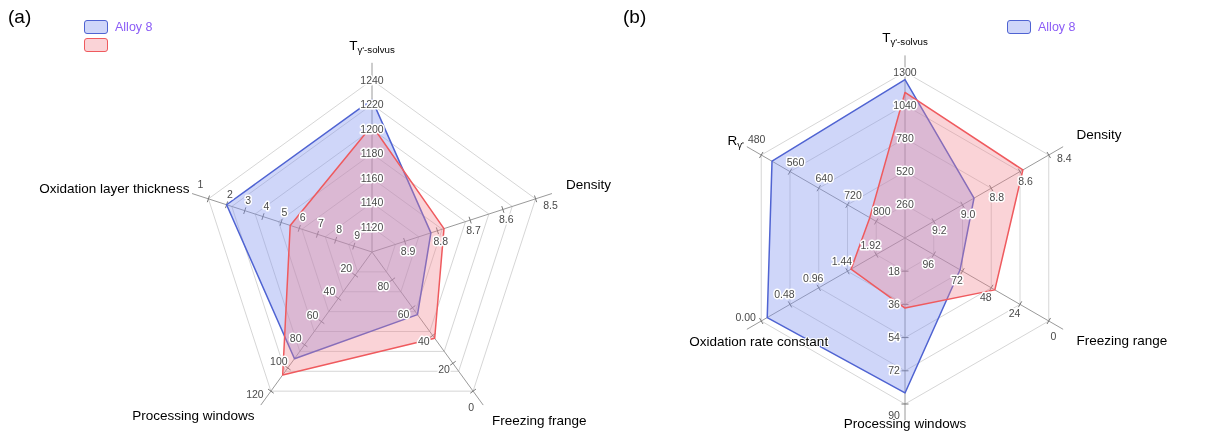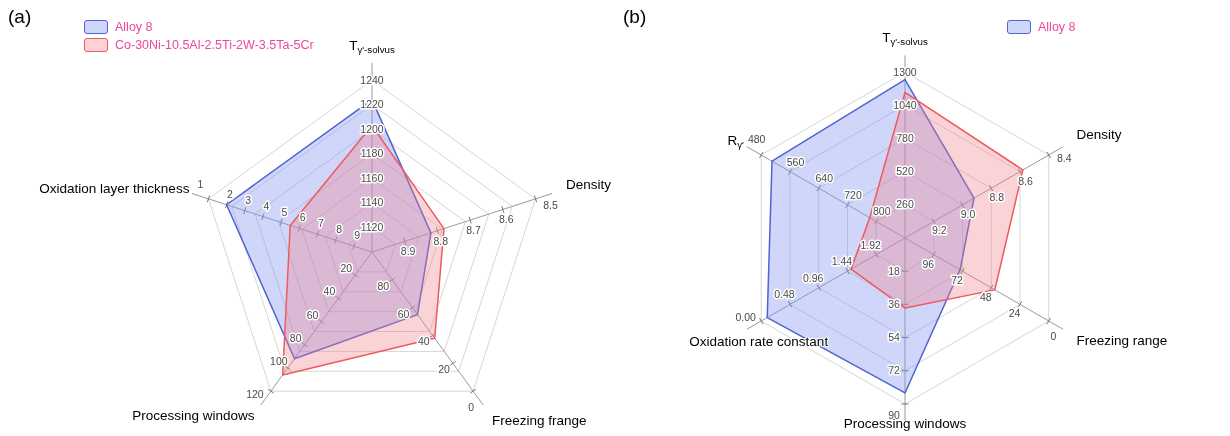--- a/index.html
+++ b/index.html
@@ -6,39 +6,38 @@
   html,body{background:#fff}
   body{width:1230px;height:436px;font-family:"Liberation Sans",sans-serif;overflow:hidden;position:relative}
   .page{display:flex;width:1230px;height:436px}
   .panel{position:relative;width:615px;height:436px}
   .panel-label{position:absolute;top:6px;left:8px;font-size:19px;color:#000;z-index:3}
   .legend{position:absolute;display:flex;flex-direction:column;gap:4px;z-index:2}
   .panel-a .legend{left:84px;top:20px}
   .panel-b .legend{left:392px;top:20px}
   .legend-item{display:flex;align-items:center;gap:7px}
   .swatch{width:24px;height:14px;border-radius:3px;border:1.6px solid #000;flex:0 0 auto}
-  .legend-label{font-size:12.5px;color:#ec4899;white-space:nowrap}
+  .legend-label{font-size:12.5px;color:#8b5cf6;white-space:nowrap}
   svg.radar{position:absolute;left:0;top:0;overflow:visible}
   text.tick{font-size:10.5px;fill:#4a4a4a;paint-order:stroke;stroke:#ffffff;stroke-width:3px;stroke-linejoin:round;font-family:"Liberation Sans",sans-serif}
   text.axname{font-size:13.5px;fill:#000;paint-order:stroke;stroke:#ffffff;stroke-width:2px;stroke-linejoin:round;font-family:"Liberation Sans",sans-serif}
 </style>
 </head>
 <body>
 
 <div class="page">
   <section class="panel panel-a">
     <span class="panel-label">(a)</span>
     <div class="legend">
         <div class="legend-item">
           <span class="swatch" style="background: rgba(130, 148, 238, 0.38); border-color: rgb(79, 99, 210);"></span>
           <span class="legend-label">Alloy 8</span>
         </div>
         <div class="legend-item">
           <span class="swatch" style="background: rgba(242, 130, 140, 0.35); border-color: rgb(239, 90, 94);"></span>
-          <span class="legend-label">Co-30Ni-10.5Al-2.5Ti-2W-3.5Ta-5Cr</span>
         </div>
       </div>
     <svg class="radar" width="615" height="436" viewBox="0 0 615 436">
         <g>
           <polygon points="372,227.42857142857142 395.36881725753807,244.40701099535843 386.4427233420436,271.8787032903559 357.5572766579564,271.8787032903559 348.63118274246193,244.40701099535843" fill="none" stroke="#d6d6d6" stroke-width="1"></polygon>
           <polygon points="372,202.85714285714286 418.73763451507614,236.81402199071687 400.88544668408724,291.7574065807117 343.11455331591276,291.7574065807117 325.26236548492386,236.81402199071687" fill="none" stroke="#d6d6d6" stroke-width="1"></polygon>
           <polygon points="372,178.28571428571428 442.10645177261415,229.2210329860753 415.32817002613086,311.63610987106756 328.67182997386914,311.63610987106756 301.89354822738585,229.22103298607533" fill="none" stroke="#d6d6d6" stroke-width="1"></polygon>
           <polygon points="372,153.71428571428572 465.4752690301522,221.62804398143373 429.7708933681745,331.5148131614234 314.2291066318255,331.5148131614234 278.5247309698477,221.62804398143376" fill="none" stroke="#d6d6d6" stroke-width="1"></polygon>
           <polygon points="372,129.14285714285714 488.8440862876903,214.03505497679217 444.21361671021816,351.39351645177925 299.7863832897819,351.39351645177925 255.1559137123097,214.0350549767922" fill="none" stroke="#d6d6d6" stroke-width="1"></polygon>
           <polygon points="372,104.57142857142858 512.2129035452283,206.4420659721506 458.6563400522617,371.2722197421351 285.3436599477383,371.2722197421351 231.78709645477164,206.44206597215063" fill="none" stroke="#d6d6d6" stroke-width="1"></polygon>

